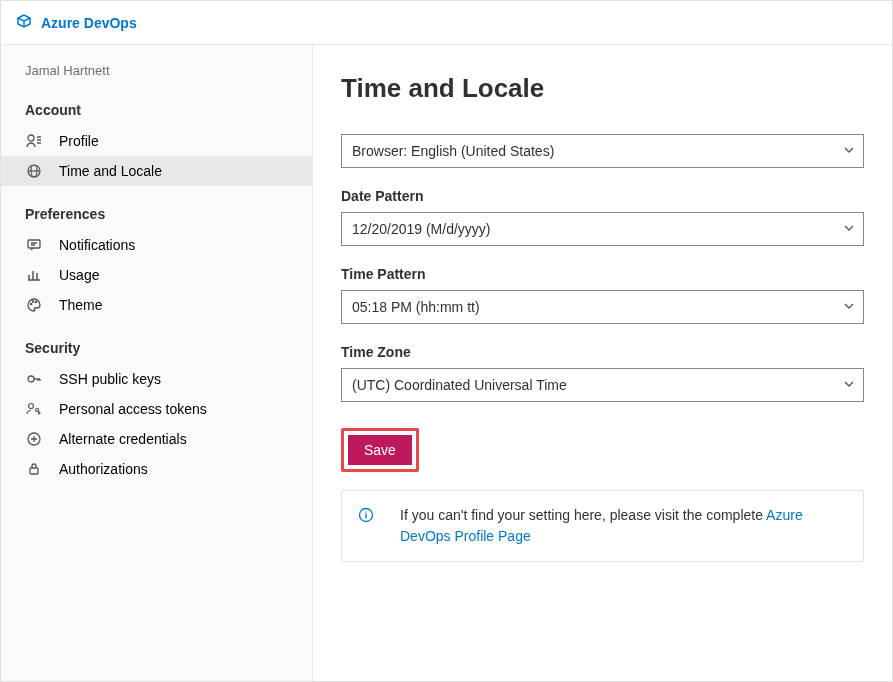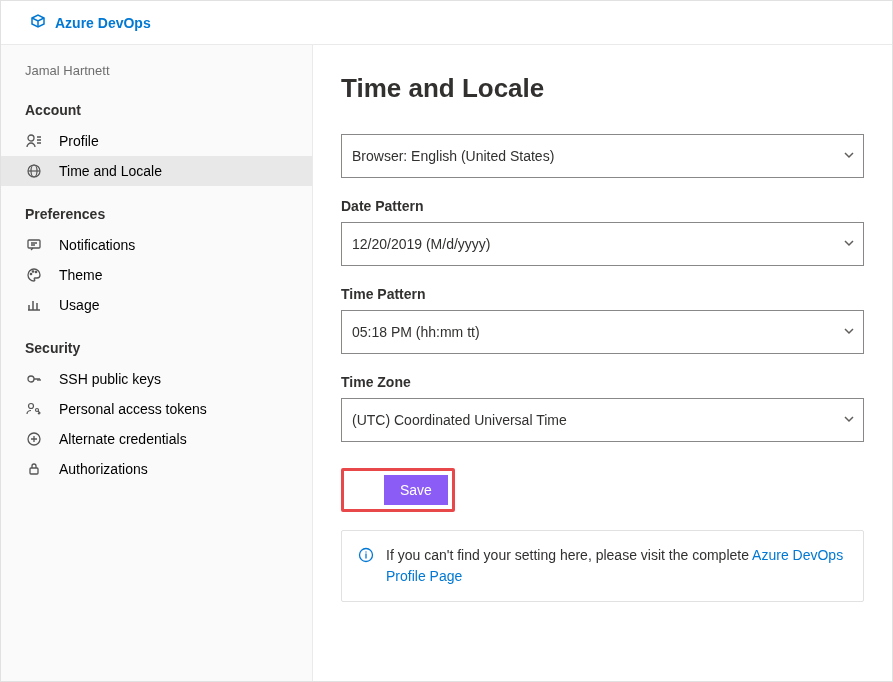--- a/index.html
+++ b/index.html
@@ -11,21 +11,21 @@
     background: #fff;
     width: 893px;
     height: 682px;
     border: 1px solid #e1e1e1;
     overflow: hidden;
   }
   .topbar {
     height: 44px;
     display: flex;
     align-items: center;
-    padding: 0 28px;
+    padding: 0 14px;
     border-bottom: 1px solid #eaeaea;
   }
   .brand {
     display: flex;
     align-items: center;
     gap: 8px;
     color: #0078d4;
     font-weight: 600;
     font-size: 14px;
   }
@@ -81,21 +81,21 @@
   }
   .field { margin-bottom: 20px; }
   .field-label {
     font-weight: 600;
     font-size: 14px;
     margin-bottom: 8px;
   }
   .select {
     position: relative;
     border: 1px solid #8a8886;
-    height: 44px;
+    height: 34px;
     display: flex;
     align-items: center;
     padding: 0 34px 0 10px;
     background: #fff;
     cursor: pointer;
     font-size: 14px;
   }
   .select .chev {
     position: absolute;
     right: 8px;
@@ -105,35 +105,34 @@
   }
   .select .chev svg { width: 12px; height: 12px; }
   .save-wrap {
     display: inline-block;
     border: 3px solid #e9484a;
     padding: 4px;
     border-radius: 2px;
     margin: 6px 0 18px 0;
   }
   .save-btn {
-    background: #8b5cf6;
+    background: #be185d;
     color: #fff;
     border: none;
     padding: 7px 16px;
     font-size: 14px;
     cursor: pointer;
     font-family: inherit;
-    margin-left: 36px;
   }
   .info-callout {
     border: 1px solid #e1e1e1;
     border-radius: 2px;
     padding: 14px 16px;
     display: flex;
-    gap: 12px;
+    gap: 26px;
     align-items: flex-start;
     line-height: 1.5;
   }
   .info-callout .info-icon { color: #0078d4; margin-top: 2px; }
   .info-callout .info-icon svg { width: 16px; height: 16px; }
   .info-callout a { color: #0078d4; text-decoration: none; }
 </style>
 </head>
 <body>
 
@@ -182,36 +181,36 @@
         <svg viewBox="0 0 16 16" fill="none" stroke="currentColor" stroke-width="1.3">
             <rect x="2" y="3" width="12" height="8" rx="1"></rect>
             <path d="M5 13l2-2"></path>
             <path d="M5 6h6M5 8h4"></path>
           </svg>
       </span>
       <span>Notifications</span>
     </div>
     <div class="nav-item">
       <span class="icon">
+        <svg viewBox="0 0 16 16" fill="none" stroke="currentColor" stroke-width="1.5">
+            <path d="M3 13V8M7 13V4M11 13V6M14 13H2"></path>
+          </svg>
+      </span>
+      <span>Usage</span>
+    </div>
+    <div class="nav-item">
+      <span class="icon">
         <svg viewBox="0 0 16 16" fill="none" stroke="currentColor" stroke-width="1.3">
             <path d="M8 2a6 6 0 1 0 0 12c1 0 1-1 .5-1.5S8 11 9 11h2a3 3 0 0 0 3-3 6 6 0 0 0-6-6z"></path>
             <circle cx="5" cy="7" r=".7" fill="currentColor"></circle>
             <circle cx="7" cy="4.5" r=".7" fill="currentColor"></circle>
             <circle cx="10" cy="5" r=".7" fill="currentColor"></circle>
           </svg>
       </span>
       <span>Theme</span>
-    </div>
-    <div class="nav-item">
-      <span class="icon">
-        <svg viewBox="0 0 16 16" fill="none" stroke="currentColor" stroke-width="1.5">
-            <path d="M3 13V8M7 13V4M11 13V6M14 13H2"></path>
-          </svg>
-      </span>
-      <span>Usage</span>
     </div>
 
     <div class="section-gap"></div>
     <div class="section-hdr">Security</div>
     <div class="nav-item">
       <span class="icon">
         <svg viewBox="0 0 16 16" fill="none" stroke="currentColor" stroke-width="1.3">
             <circle cx="5" cy="8" r="3"></circle>
             <path d="M8 8h6M12 8v2M14 8v2"></path>
           </svg>

